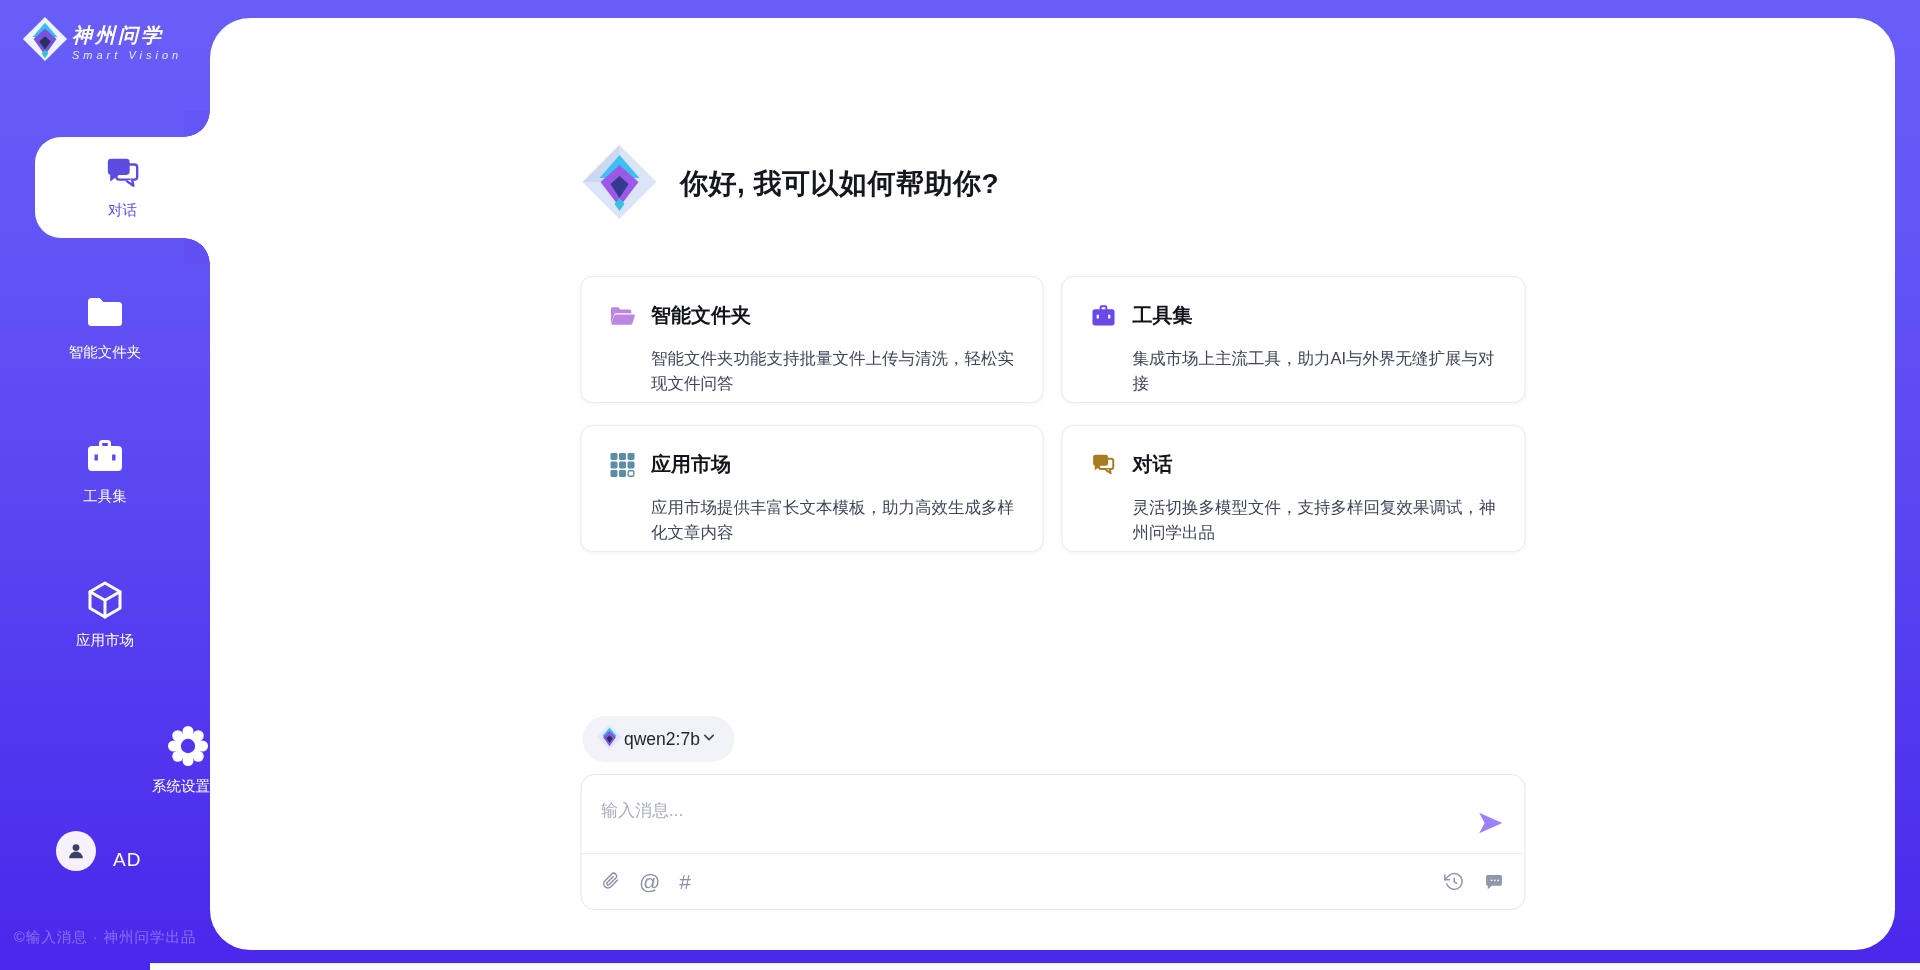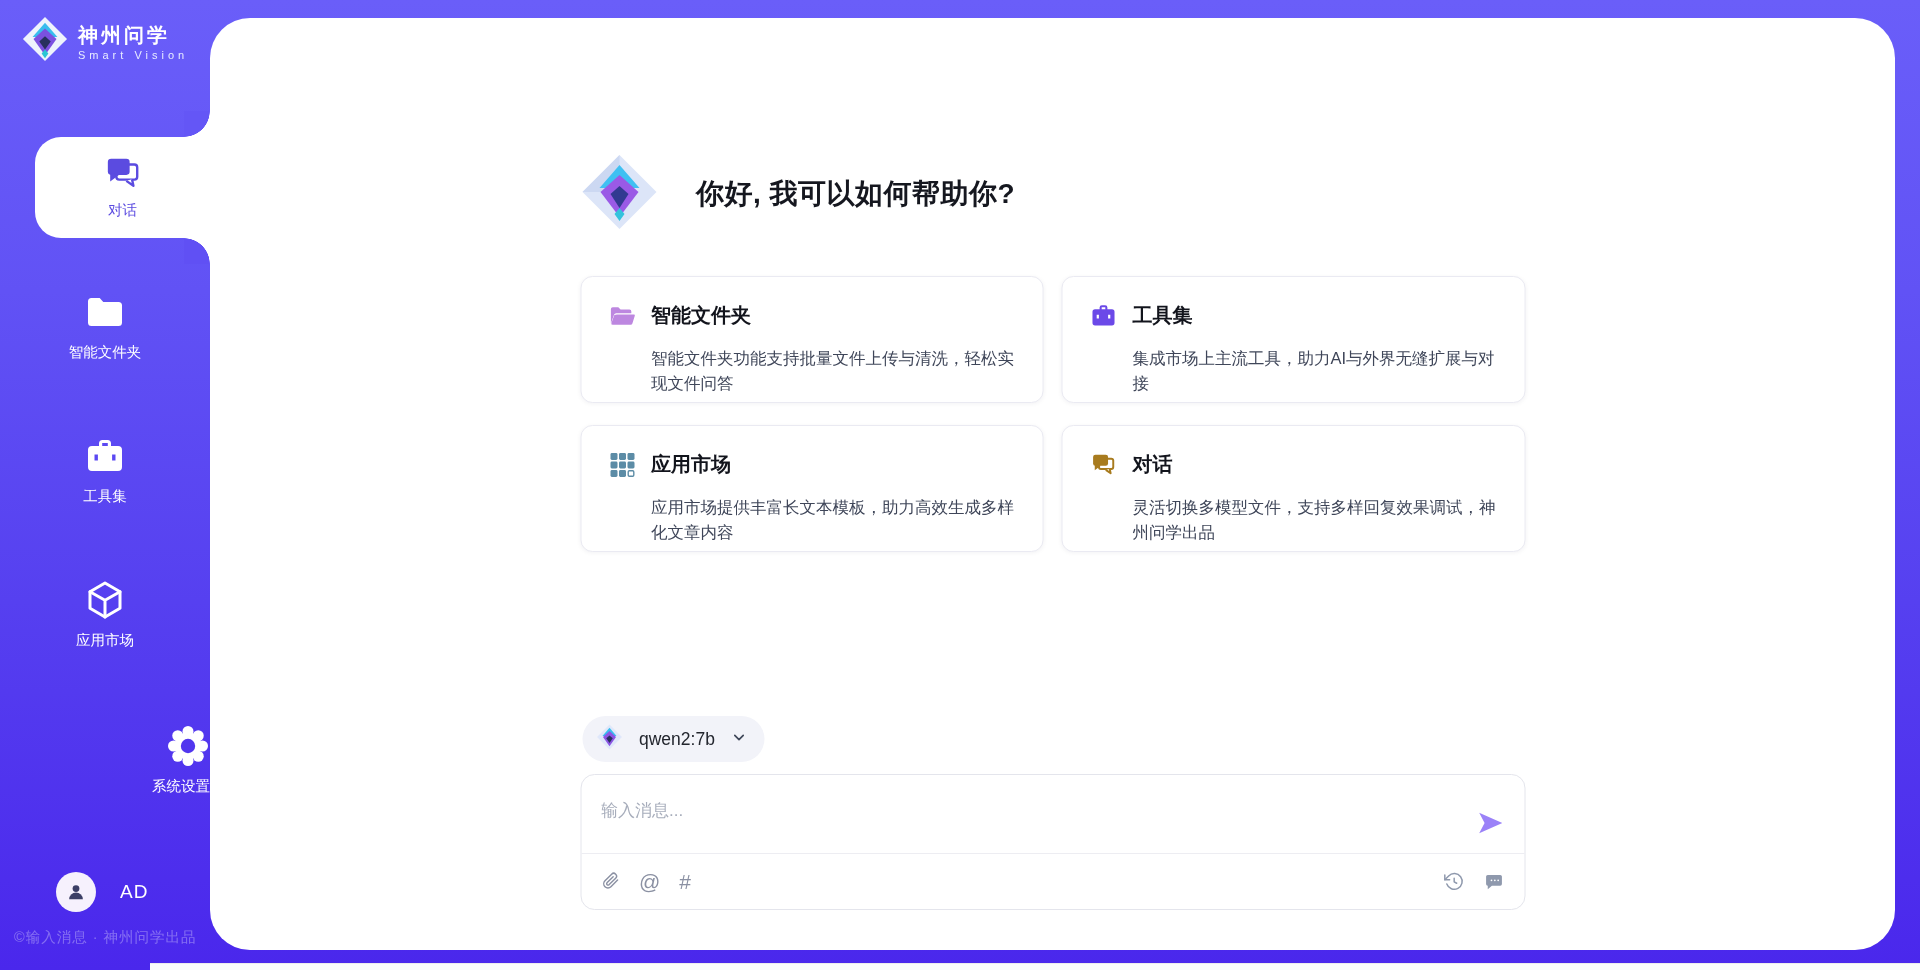--- a/index.html
+++ b/index.html
@@ -5,63 +5,63 @@
   * { margin:0; padding:0; box-sizing:border-box; }
   html,body { width:1920px; height:970px; overflow:hidden; }
   body {
     font-family:"Liberation Sans", sans-serif;
     background:linear-gradient(180deg,#6a5ef9 0%,#6152f5 30%,#5640f0 62%,#4a27ec 100%);
     position:relative;
   }
 
   
   .sidebar { position:absolute; left:0; top:0; width:210px; height:100%; }
-  .logo-row { position:absolute; left:22px; top:16px; display:flex; align-items:center; gap:10px; }
+  .logo-row { position:absolute; left:22px; top:16px; display:flex; align-items:center; gap:4px;font-style:italic; }
   .brand-text .name { color:#fff; font-size:20px; font-weight:700; letter-spacing:3px; }
   .brand-text .sub  { color:#e8ecff; font-size:11px; letter-spacing:4px; margin-top:0; }
 
   .nav-item { position:absolute; left:0; width:210px; display:flex; flex-direction:column;
               align-items:center; gap:9px; color:#fff; font-size:14.5px; cursor:pointer; }
   .nav-item .ico { height:44px; display:flex; align-items:center; justify-content:center; }
 
   .nav-tab { position:absolute; left:35px; top:137px; width:175px; height:101px;
              background:#fff; border-radius:26px 0 0 26px; display:flex; flex-direction:column;
              align-items:center; justify-content:center; gap:7px; cursor:pointer;
              color:#5b4be0; font-size:14.5px; }
   .nav-tab::before { content:""; position:absolute; right:0; top:-26px; width:26px; height:26px;
              background:radial-gradient(circle 26px at 0 0,#6456f6 98%,#fff 100%); }
   .nav-tab::after  { content:""; position:absolute; right:0; bottom:-26px; width:26px; height:26px;
              background:radial-gradient(circle 26px at 0 100%,#6050f4 98%,#fff 100%); }
 
-  .user-row { position:absolute; left:56px; top:872px; display:flex; align-items:center; gap:24px; cursor:pointer; }
+  .user-row { position:absolute; left:56px; top:831px; display:flex; align-items:flex-end; gap:17px; cursor:pointer; }
   .avatar { width:40px; height:40px; border-radius:50%; background:#f6f1fd; display:flex;
             align-items:center; justify-content:center; }
   .user-name { color:#fff; font-size:19px; letter-spacing:1px; }
   .side-footer { position:absolute; left:14px; top:928px; color:rgba(255,255,255,0.32);
                  font-size:14.5px; letter-spacing:1px; white-space:nowrap; }
 
   
   .main-panel { position:absolute; left:210px; top:18px; right:25px; bottom:20px;
                 background:#fff; border-radius:40px; overflow:hidden; }
   .content { position:absolute; left:50%; transform:translateX(-50%); width:945px; height:100%; }
 
-  .greeting { position:absolute; top:135px; left:0; display:flex; align-items:center; gap:38px; }
+  .greeting { position:absolute; top:125px; left:0; display:flex; align-items:center; gap:22px; }
   .greeting h1 { font-size:28px; font-weight:700; color:#15171f; letter-spacing:0.5px; }
 
   .cards { position:absolute; top:258px; left:0; width:945px;
            display:grid; grid-template-columns:1fr 1fr; gap:22px 18px; }
   .card { height:127px; background:#fff; border:1px solid #eaeaf2; border-radius:12px;
           padding:25px 26px 0 28px; box-shadow:0 1px 4px rgba(25,25,60,0.05); cursor:pointer; }
   .card-head { display:flex; align-items:center; gap:16px; }
   .card-head .cico { width:26px; height:26px; display:flex; align-items:center; justify-content:center; }
   .card-title { font-size:20px; font-weight:700; color:#12141c; }
   .card-desc  { margin:17px 0 0 42px; font-size:16.5px; color:#3f4659; line-height:1.5; }
 
   .model-pill { position:absolute; top:698px; left:2px; display:inline-flex; align-items:center;
-                gap:17px; background:#f2f3f9; border-radius:24px; height:46px; padding:0 18px 0 14px;
+                gap:2px; background:#f2f3f9; border-radius:24px; height:46px; padding:0 18px 0 14px;
                 cursor:pointer; }
   .model-name { font-size:17.5px; color:#23262e; }
 
   .composer { position:absolute; top:756px; left:0; width:945px; height:136px;
               border:1.5px solid #e4e5ec; border-radius:14px; background:#fff; }
   .composer textarea { position:absolute; top:24px; left:20px; width:840px; height:56px;
               border:none; outline:none; resize:none; font-size:17px; color:#2b2f3a;
               font-family:"Liberation Sans", sans-serif; background:transparent; }
   .composer textarea::placeholder { color:#a7adbb; }
   .send-btn { position:absolute; right:20px; top:34px; width:28px; height:28px; cursor:pointer; }

